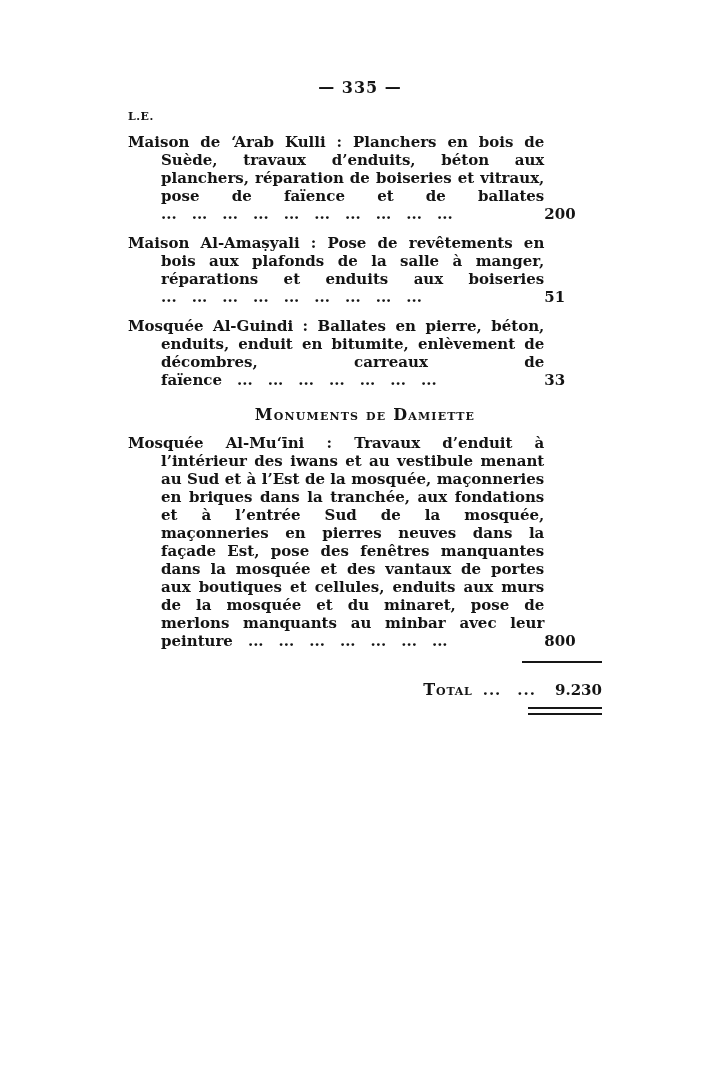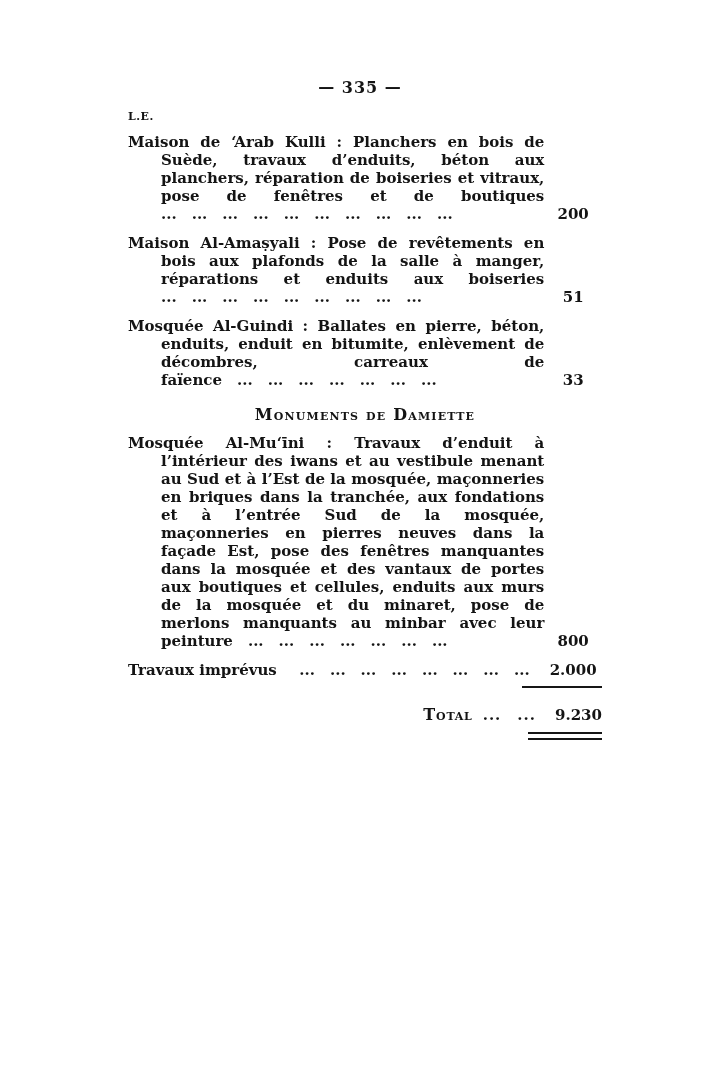--- a/index.html
+++ b/index.html
@@ -47,21 +47,21 @@
     width: 412px;
     font-size: 15px;
     line-height: 18px;
     text-align: justify;
     padding-left: 33px;
     text-indent: -33px;
   }
   .entry-amount {
     width: 62px;
     align-self: flex-end;
-    text-align: center;
+    text-align: left;
     font-size: 15px;
     line-height: 18px;
   }
   .section-heading {
     text-align: center;
     font-variant: small-caps;
     font-size: 16px;
     letter-spacing: 1.2px;
     margin: 16px 0 9px 0;
     line-height: 20px;
@@ -105,45 +105,41 @@
 </head>
 <body>
 
 <div class="page-number">— 335 —</div>
 
 <div class="currency-header">L.E.</div>
 
 <div class="ledger">
 
   <div class="entry-row">
-    <div class="entry-text">Maison de ‘Arab Kulli : Planchers en bois de Suède, travaux d’enduits, béton aux planchers, réparation de boiseries et vitraux, pose de fenêtres et de boutiques ... ... ... ... ... ... ... ... ... ...</div>
+    <div class="entry-text">Maison de ‘Arab Kulli : Planchers en bois de Suède, travaux d’enduits, béton aux planchers, réparation de boiseries et vitraux, pose de faïence et de ballates ... ... ... ... ... ... ... ... ... ...</div>
     <div class="entry-amount">200</div>
   </div>
 
   <div class="entry-row">
     <div class="entry-text">Maison Al-Amaṣyali : Pose de revêtements en bois aux plafonds de la salle à manger, réparations et enduits aux boiseries ... ... ... ... ... ... ... ... ...</div>
     <div class="entry-amount">51</div>
   </div>
 
   <div class="entry-row">
     <div class="entry-text">Mosquée Al-Guindi : Ballates en pierre, béton, enduits, enduit en bitumite, enlèvement de décombres, carreaux de faïence ... ... ... ... ... ... ...</div>
     <div class="entry-amount">33</div>
   </div>
 
   <div class="section-heading">Monuments de Damiette</div>
 
   <div class="entry-row">
     <div class="entry-text">Mosquée Al-Mu‘īni : Travaux d’enduit à l’intérieur des iwans et au vestibule menant au Sud et à l’Est de la mosquée, maçonneries en briques dans la tranchée, aux fondations et à l’entrée Sud de la mosquée, maçonneries en pierres neuves dans la façade Est, pose des fenêtres manquantes dans la mosquée et des vantaux de portes aux boutiques et cellules, enduits aux murs de la mosquée et du minaret, pose de merlons manquants au minbar avec leur peinture ... ... ... ... ... ... ...</div>
     <div class="entry-amount">800</div>
   </div>
 
-  <div class="entry-row" style="margin-bottom:0;">
-    <div class="entry-text">Travaux imprévus  ... ... ... ... ... ... ... ...</div>
-    <div class="entry-amount">2.000</div>
-  </div>
 
   <div class="sum-rule"></div>
 
   <div class="total-row">
     <span class="total-label">Total</span>
     <span class="total-dots">... ...</span>
     <span class="total-amount">9.230</span>
   </div>
 
   <div class="double-rule"></div>

